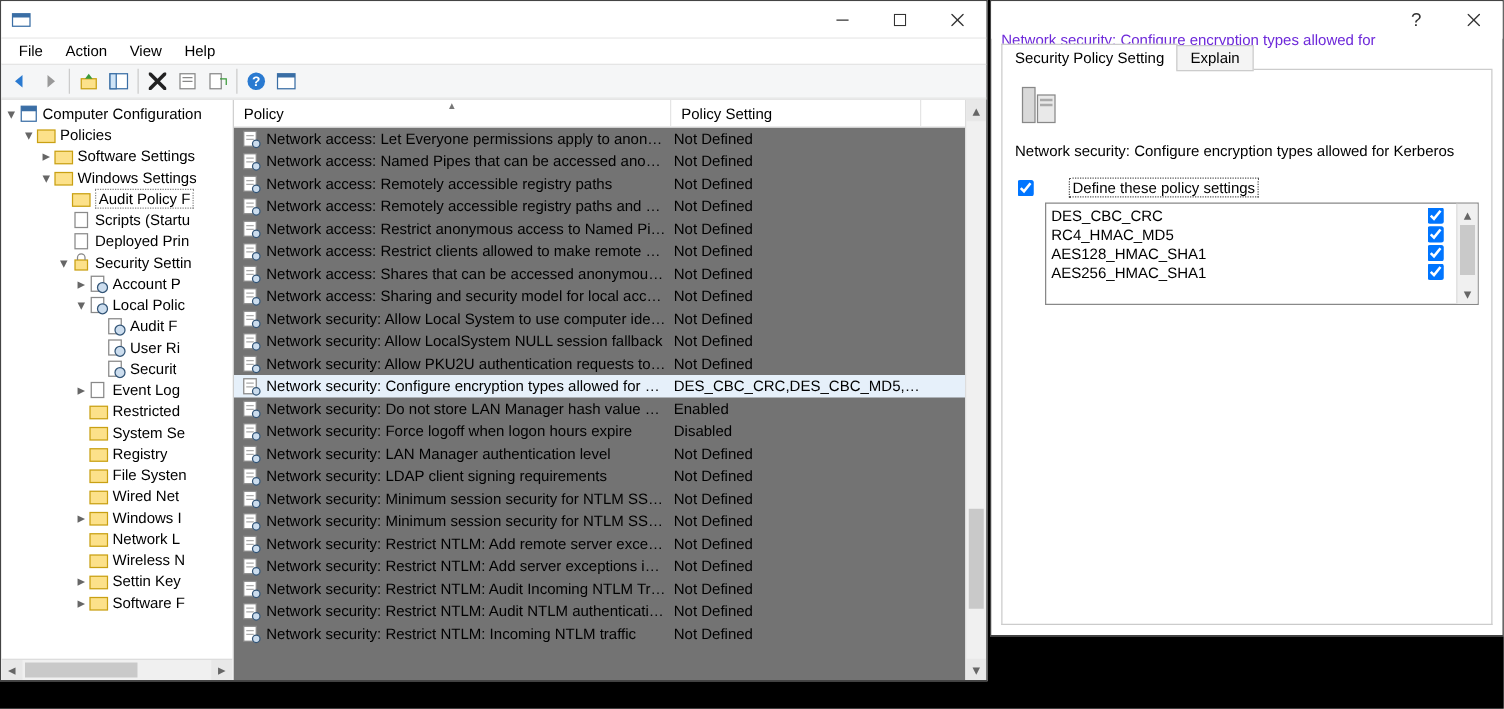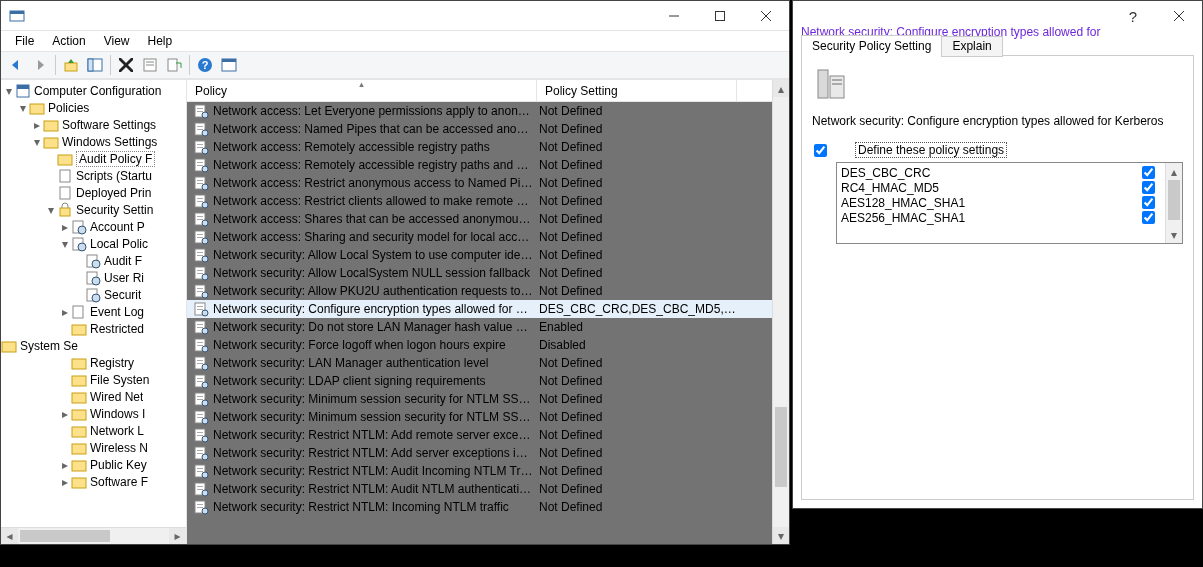--- a/index.html
+++ b/index.html
@@ -389,21 +389,21 @@
                 <rect x="2" y="2" width="10" height="12" fill="#fff" stroke="#888"></rect>
               </svg></span>
             <span class="label">Event Log</span>
           </div>
         <div class="tree-row" style="padding-left:70px">
             <span class="icon folder-icon"><svg viewBox="0 0 16 16">
                 <rect x="1" y="4" width="14" height="10"></rect>
               </svg></span>
             <span class="label">Restricted</span>
           </div>
-        <div class="tree-row" style="">
+        <div class="tree-row" style="padding-left:70px">
             <span class="icon folder-icon"><svg viewBox="0 0 16 16">
                 <rect x="1" y="4" width="14" height="10"></rect>
               </svg></span>
             <span class="label">System Se</span>
           </div>
         <div class="tree-row" style="padding-left:70px">
             <span class="icon folder-icon"><svg viewBox="0 0 16 16">
                 <rect x="1" y="4" width="14" height="10"></rect>
               </svg></span>
             <span class="label">Registry</span>
@@ -437,21 +437,21 @@
             <span class="icon folder-icon"><svg viewBox="0 0 16 16">
                 <rect x="1" y="4" width="14" height="10"></rect>
               </svg></span>
             <span class="label">Wireless N</span>
           </div>
         <div class="tree-row" style="padding-left:58px">
             <span class="exp">▸</span>
             <span class="icon folder-icon"><svg viewBox="0 0 16 16">
                 <rect x="1" y="4" width="14" height="10"></rect>
               </svg></span>
-            <span class="label">Public Key</span>
+            <span class="label">Settin Key</span>
           </div>
         <div class="tree-row" style="padding-left:58px">
             <span class="exp">▸</span>
             <span class="icon folder-icon"><svg viewBox="0 0 16 16">
                 <rect x="1" y="4" width="14" height="10"></rect>
               </svg></span>
             <span class="label">Software F</span>
           </div>
       </div>
       <div class="hscroll">

